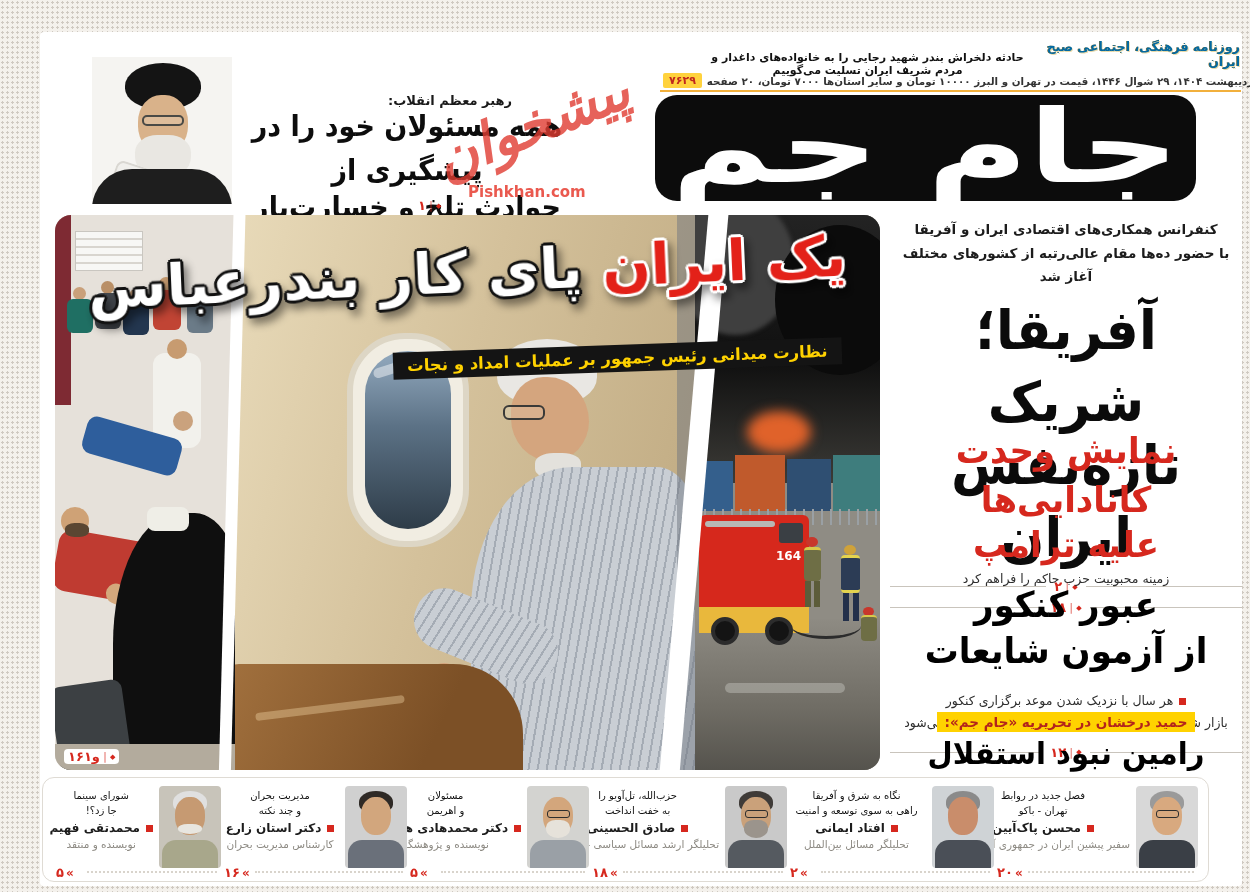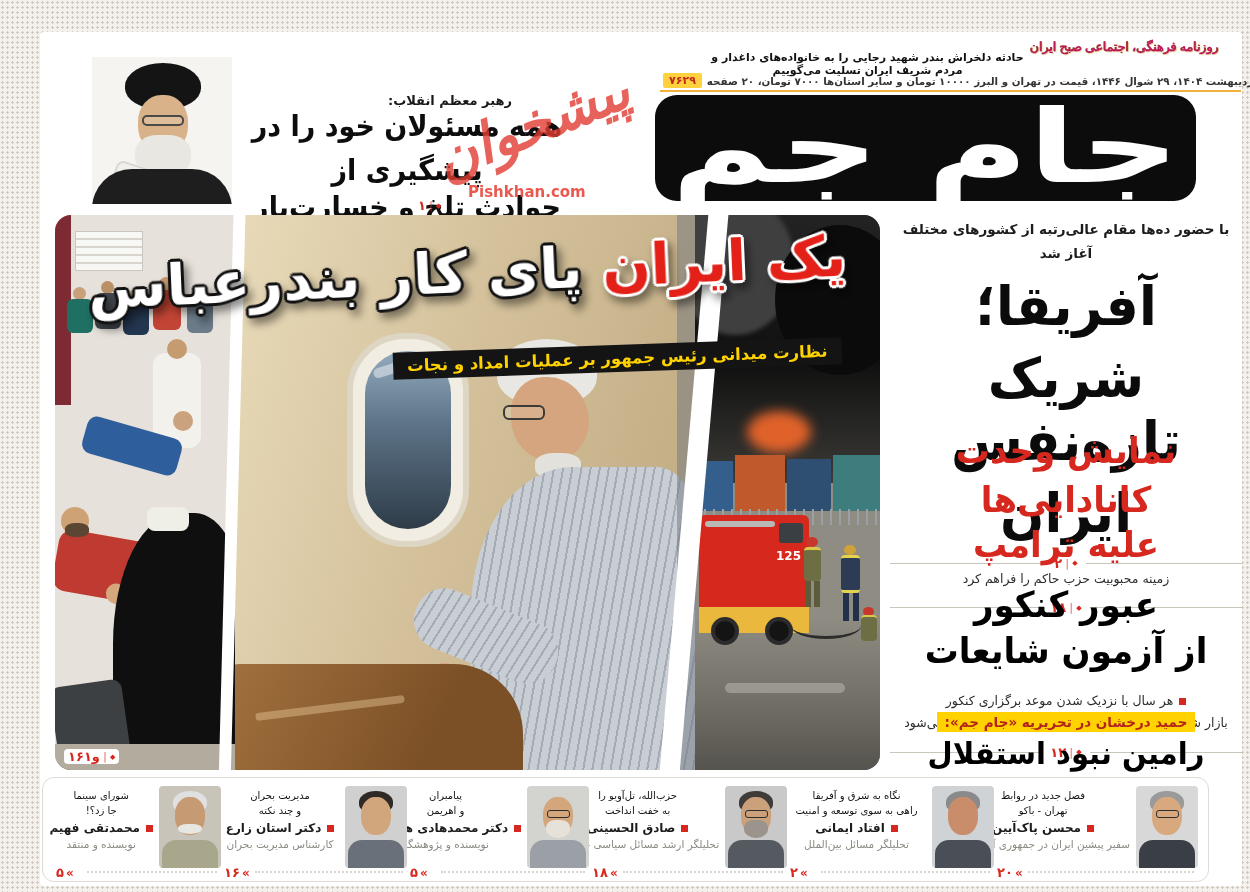--- a/index.html
+++ b/index.html
@@ -15,24 +15,23 @@
   }
   .sheet {
     position:absolute; left:40px; top:32px; right:8px; bottom:6px;
     background:#ffffff; border-radius:4px;
   }
   .fa { direction: rtl; }
   .abs { position:absolute; }
 
   
   .tagline {
-    left:1030px; top:39px; width:210px; text-align:left;
-    font-size:12.5px; font-weight:bold; color:#be185d;
+    left:1030px; top:39px; width:210px; text-align:right;
+    font-size:12.5px; font-weight:bold; color:#0369a1;
     text-shadow: 0.8px 0.8px 0 #e8d9a8, -0.5px -0.5px 0 #8a6b1d;
-    font-family: Liberation Serif, serif;
   }
   .condolence {
     left:700px; top:51px; width:335px; text-align:center;
     font-size:11px; font-weight:bold; color:#111;
   }
   .infoline {
     left:663px; top:73px; width:578px; display:flex; align-items:center; gap:5px;
     font-size:10.3px; color:#222;
   }
   .issue-badge {
@@ -255,21 +254,21 @@
     <div class="s" style="left:92px;top:244px;width:44px;height:52px;background:#2f4f72;"></div>
     <div class="s" style="left:138px;top:240px;width:47px;height:56px;background:#3e7d7d;"></div>
     <div class="s" style="left:0;top:294px;width:185px;height:16px;background-image:repeating-linear-gradient(90deg,#9aa0a4 0 2px,transparent 2px 9px);"></div>
     <div class="s" style="left:0;top:404px;width:185px;height:151px;background:linear-gradient(180deg,#8e8b83 0%,#6f6c64 60%,#55534d 100%);"></div>
     <div class="s" style="left:30px;top:468px;width:120px;height:10px;border-radius:5px;background:rgba(220,220,215,.35);"></div>
 
     <div class="s" style="left:4px;top:300px;width:110px;height:118px;background:#d6281c;border-radius:6px;">
       <div class="s" style="left:0;bottom:0;width:110px;height:26px;background:#e9b83c;"></div>
       <div class="s" style="right:6px;top:8px;width:24px;height:20px;background:#3a3f44;border-radius:3px;"></div>
       <div class="s" style="left:6px;top:6px;width:70px;height:6px;background:#b8b8b4;border-radius:3px;"></div>
-      <div class="truck-number">125</div>
+      <div class="truck-number">164</div>
       <div class="s" style="left:12px;bottom:-12px;width:28px;height:28px;border-radius:50%;background:#141414;border:4px solid #2c2c2c;"></div>
       <div class="s" style="left:66px;bottom:-12px;width:28px;height:28px;border-radius:50%;background:#141414;border:4px solid #2c2c2c;"></div>
     </div>
     <div class="s" style="left:96px;top:398px;width:70px;height:26px;border-bottom:3px solid #2c2c2c;border-radius:0 0 50% 50%;"></div>
 
     <div class="s" style="left:108px;top:322px;">
       <div class="s" style="left:3px;top:0;width:12px;height:10px;border-radius:50%;background:#c8372c;"></div>
       <div class="s" style="left:1px;top:10px;width:17px;height:34px;border-radius:4px;background:#6e6e45;border-top:3px solid #d9c84a;"></div>
       <div class="s" style="left:2px;top:44px;width:6px;height:26px;background:#5c5c3a;"></div>
       <div class="s" style="left:11px;top:44px;width:6px;height:26px;background:#5c5c3a;"></div>
@@ -295,20 +294,21 @@
   </div>
   <div class="photo-subtitle">نظارت میدانی رئیس جمهور بر عملیات امداد و نجات</div>
 </div>
 <div class="abs pm photo-pm">
   <b>۱۶و۱</b>
     <span class="bar">|</span>
     <i class="dia">◆</i>
 </div>
 
 <div class="abs fa rcol" style="top:218px;">
+  <div class="kicker13">کنفرانس همکاری‌های اقتصادی ایران و آفریقا</div>
   <div class="kicker13">با حضور ده‌ها مقام عالی‌رتبه از کشورهای مختلف آغاز شد</div>
   <div class="hl-big" style="margin-top:10px;">آفریقا؛ شریک</div>
   <div class="hl-big">تازه‌نفس ایران</div>
   <div class="rule">
     <span class="pm">
         <b>۲</b>
         <span class="bar">|</span>
         <i class="dia">◆</i>
       </span>
   </div>
@@ -416,21 +416,21 @@
   </div>
 
   <div class="col-item" style="width:182px;">
     <div class="portrait" style="--pbg:#d3d3d0;--hair:#d3a67c;--skin:#d3a67c;--suit:#9aa0a6;--beard:#e6e2da;">
       <i class="p-face"></i>
         <i class="p-beard"></i>
         <i class="p-glasses"></i>
         <i class="p-body"></i>
     </div>
     <div class="col-text">
-      <div class="col-title">پیامبران</div>
+      <div class="col-title">مسئولان</div>
       <div class="col-title">و اهریمن</div>
       <div class="col-author"><i class="sq"></i><span>دکتر محمدهادی همایون</span></div>
       <div class="col-role">نویسنده و پژوهشگر</div>
     </div>
     <div class="col-pm">
         <b>۵</b>
         <span class="chev">«</span>
       </div>
     <div class="col-dots"></div>
   </div>

